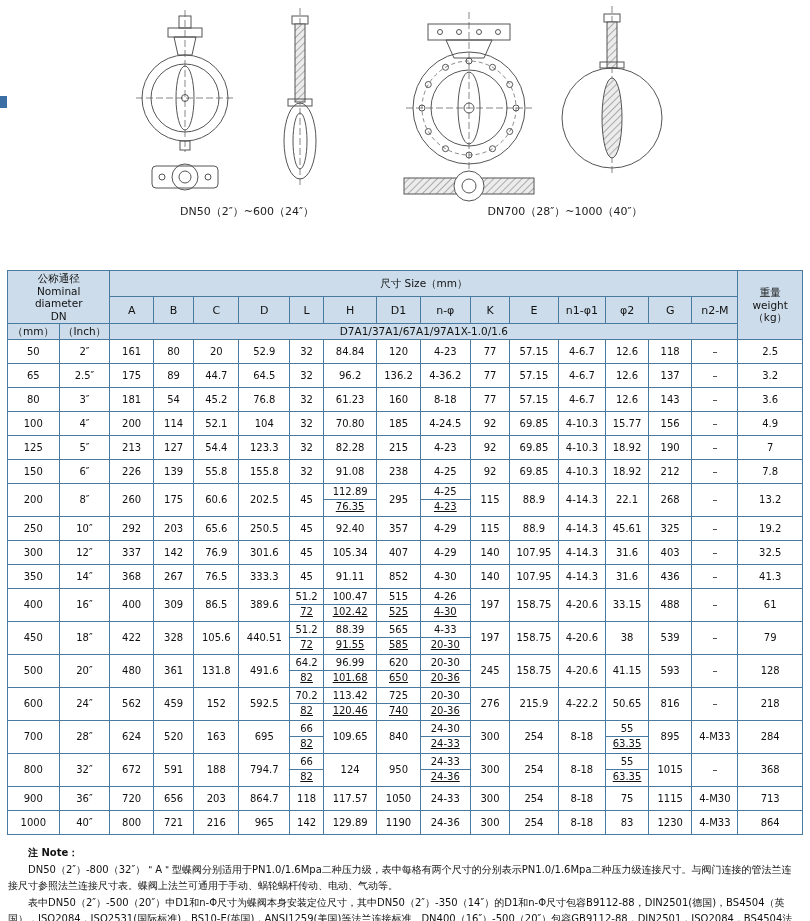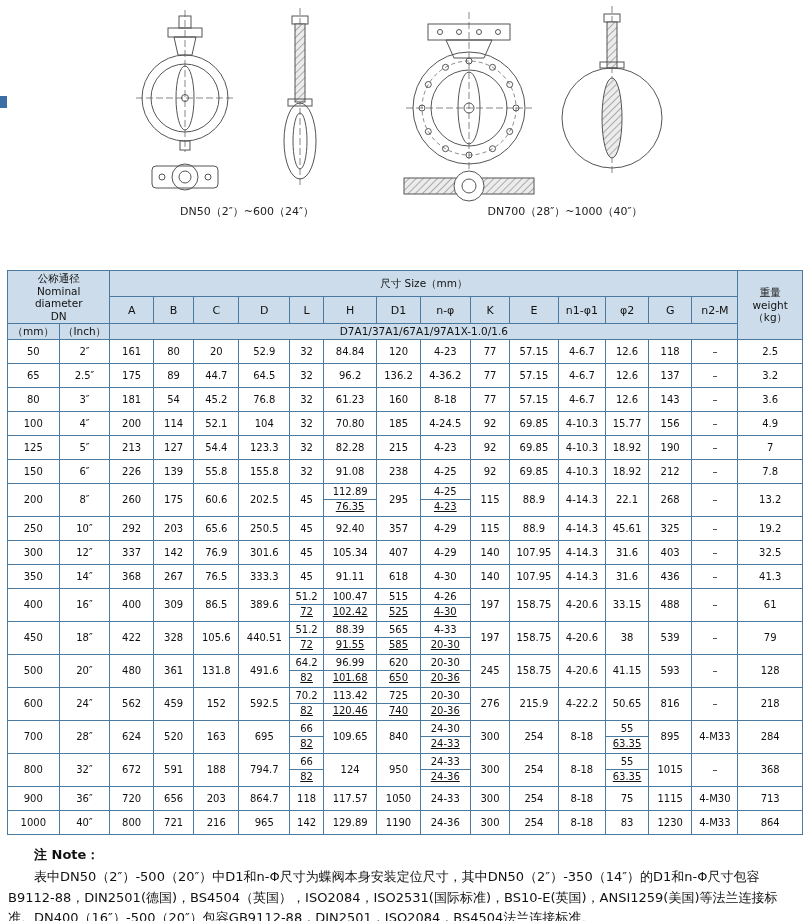--- a/index.html
+++ b/index.html
@@ -11,21 +11,21 @@
   table.spec th,table.spec td{border:1px solid #4a7aa0;text-align:center;vertical-align:middle;padding:1px 0;}
   table.spec thead th{background:#ccdcea;font-size:10.5px;font-weight:400;line-height:1.2;}
   table.spec thead th.colhead{font-size:11px;}
   table.spec td{font-size:10px;height:21px;background:#ffffff;}
   .pre{white-space:pre-line;line-height:1.18;}
   td.stacked{padding:0;margin-top:48px;}
   td.stacked div{line-height:1.45;}
   td.stacked div.stack-bottom{border-top:1px solid #4a7aa0;text-decoration:underline;}
   .notes{margin:10px 10px 0 8px;}
   .note-heading{font-size:12.5px;font-weight:700;margin:0 0 2px 0;}
-  .notes p{margin:1px 0;font-size:13px;line-height:1.6;text-indent:2em;}
+  .notes p{margin:1px 0;font-size:10px;line-height:1.6;text-indent:2em;}
   .edge-artifact{position:absolute;left:0;top:96px;width:7px;height:12px;background:#3a6ea5;}
   col.c-mm{width:6.4%}col.c-inch{width:6.3%}col.c-a{width:5.4%}col.c-b{width:5.0%}
   col.c-c{width:5.6%}col.c-d{width:6.3%}col.c-l{width:4.2%}col.c-h{width:6.6%}
   col.c-d1{width:5.4%}col.c-nphi{width:6.2%}col.c-k{width:4.9%}col.c-e{width:6.0%}
   col.c-n1phi1{width:5.9%}col.c-phi2{width:5.3%}col.c-g{width:5.4%}col.c-n2m{width:5.7%}
   col.c-wt{width:8.0%}
 </style>
 </head>
 <body>
 
@@ -354,21 +354,21 @@
         </tr>
         <tr>
           <td>350</td>
           <td>14″</td>
           <td>368</td>
           <td>267</td>
           <td>76.5</td>
           <td>333.3</td>
           <td>45</td>
           <td>91.11</td>
-          <td>618</td>
+          <td>852</td>
           <td>4-30</td>
           <td>140</td>
           <td>107.95</td>
           <td>4-14.3</td>
           <td>31.6</td>
           <td>436</td>
           <td>–</td>
           <td>41.3</td>
         </tr>
         <tr>
@@ -588,17 +588,18 @@
           <td>1230</td>
           <td>4-M33</td>
           <td>864</td>
         </tr>
       </tbody>
   </table>
 
   <div class="notes">
     <p class="note-heading">注 Note：</p>
     <div id="note-paragraphs">
+        <p>DN50（2″）-800（32″）＂A＂型蝶阀分别适用于PN1.0/1.6Mpa二种压力级，表中每格有两个尺寸的分别表示PN1.0/1.6Mpa二种压力级连接尺寸。与阀门连接的管法兰连接尺寸参照法兰连接尺寸表。蝶阀上法兰可通用于手动、蜗轮蜗杆传动、电动、气动等。</p>
         <p>表中DN50（2″）-500（20″）中D1和n-Φ尺寸为蝶阀本身安装定位尺寸，其中DN50（2″）-350（14″）的D1和n-Φ尺寸包容B9112-88，DIN2501(德国)，BS4504（英国），ISO2084，ISO2531(国际标准)，BS10-E(英国)，ANSI1259(美国)等法兰连接标准。DN400（16″）-500（20″）包容GB9112-88，DIN2501，ISO2084，BS4504法兰连接标准。</p>
       </div>
   </div>
 
 </div>
 
 </body></html>

